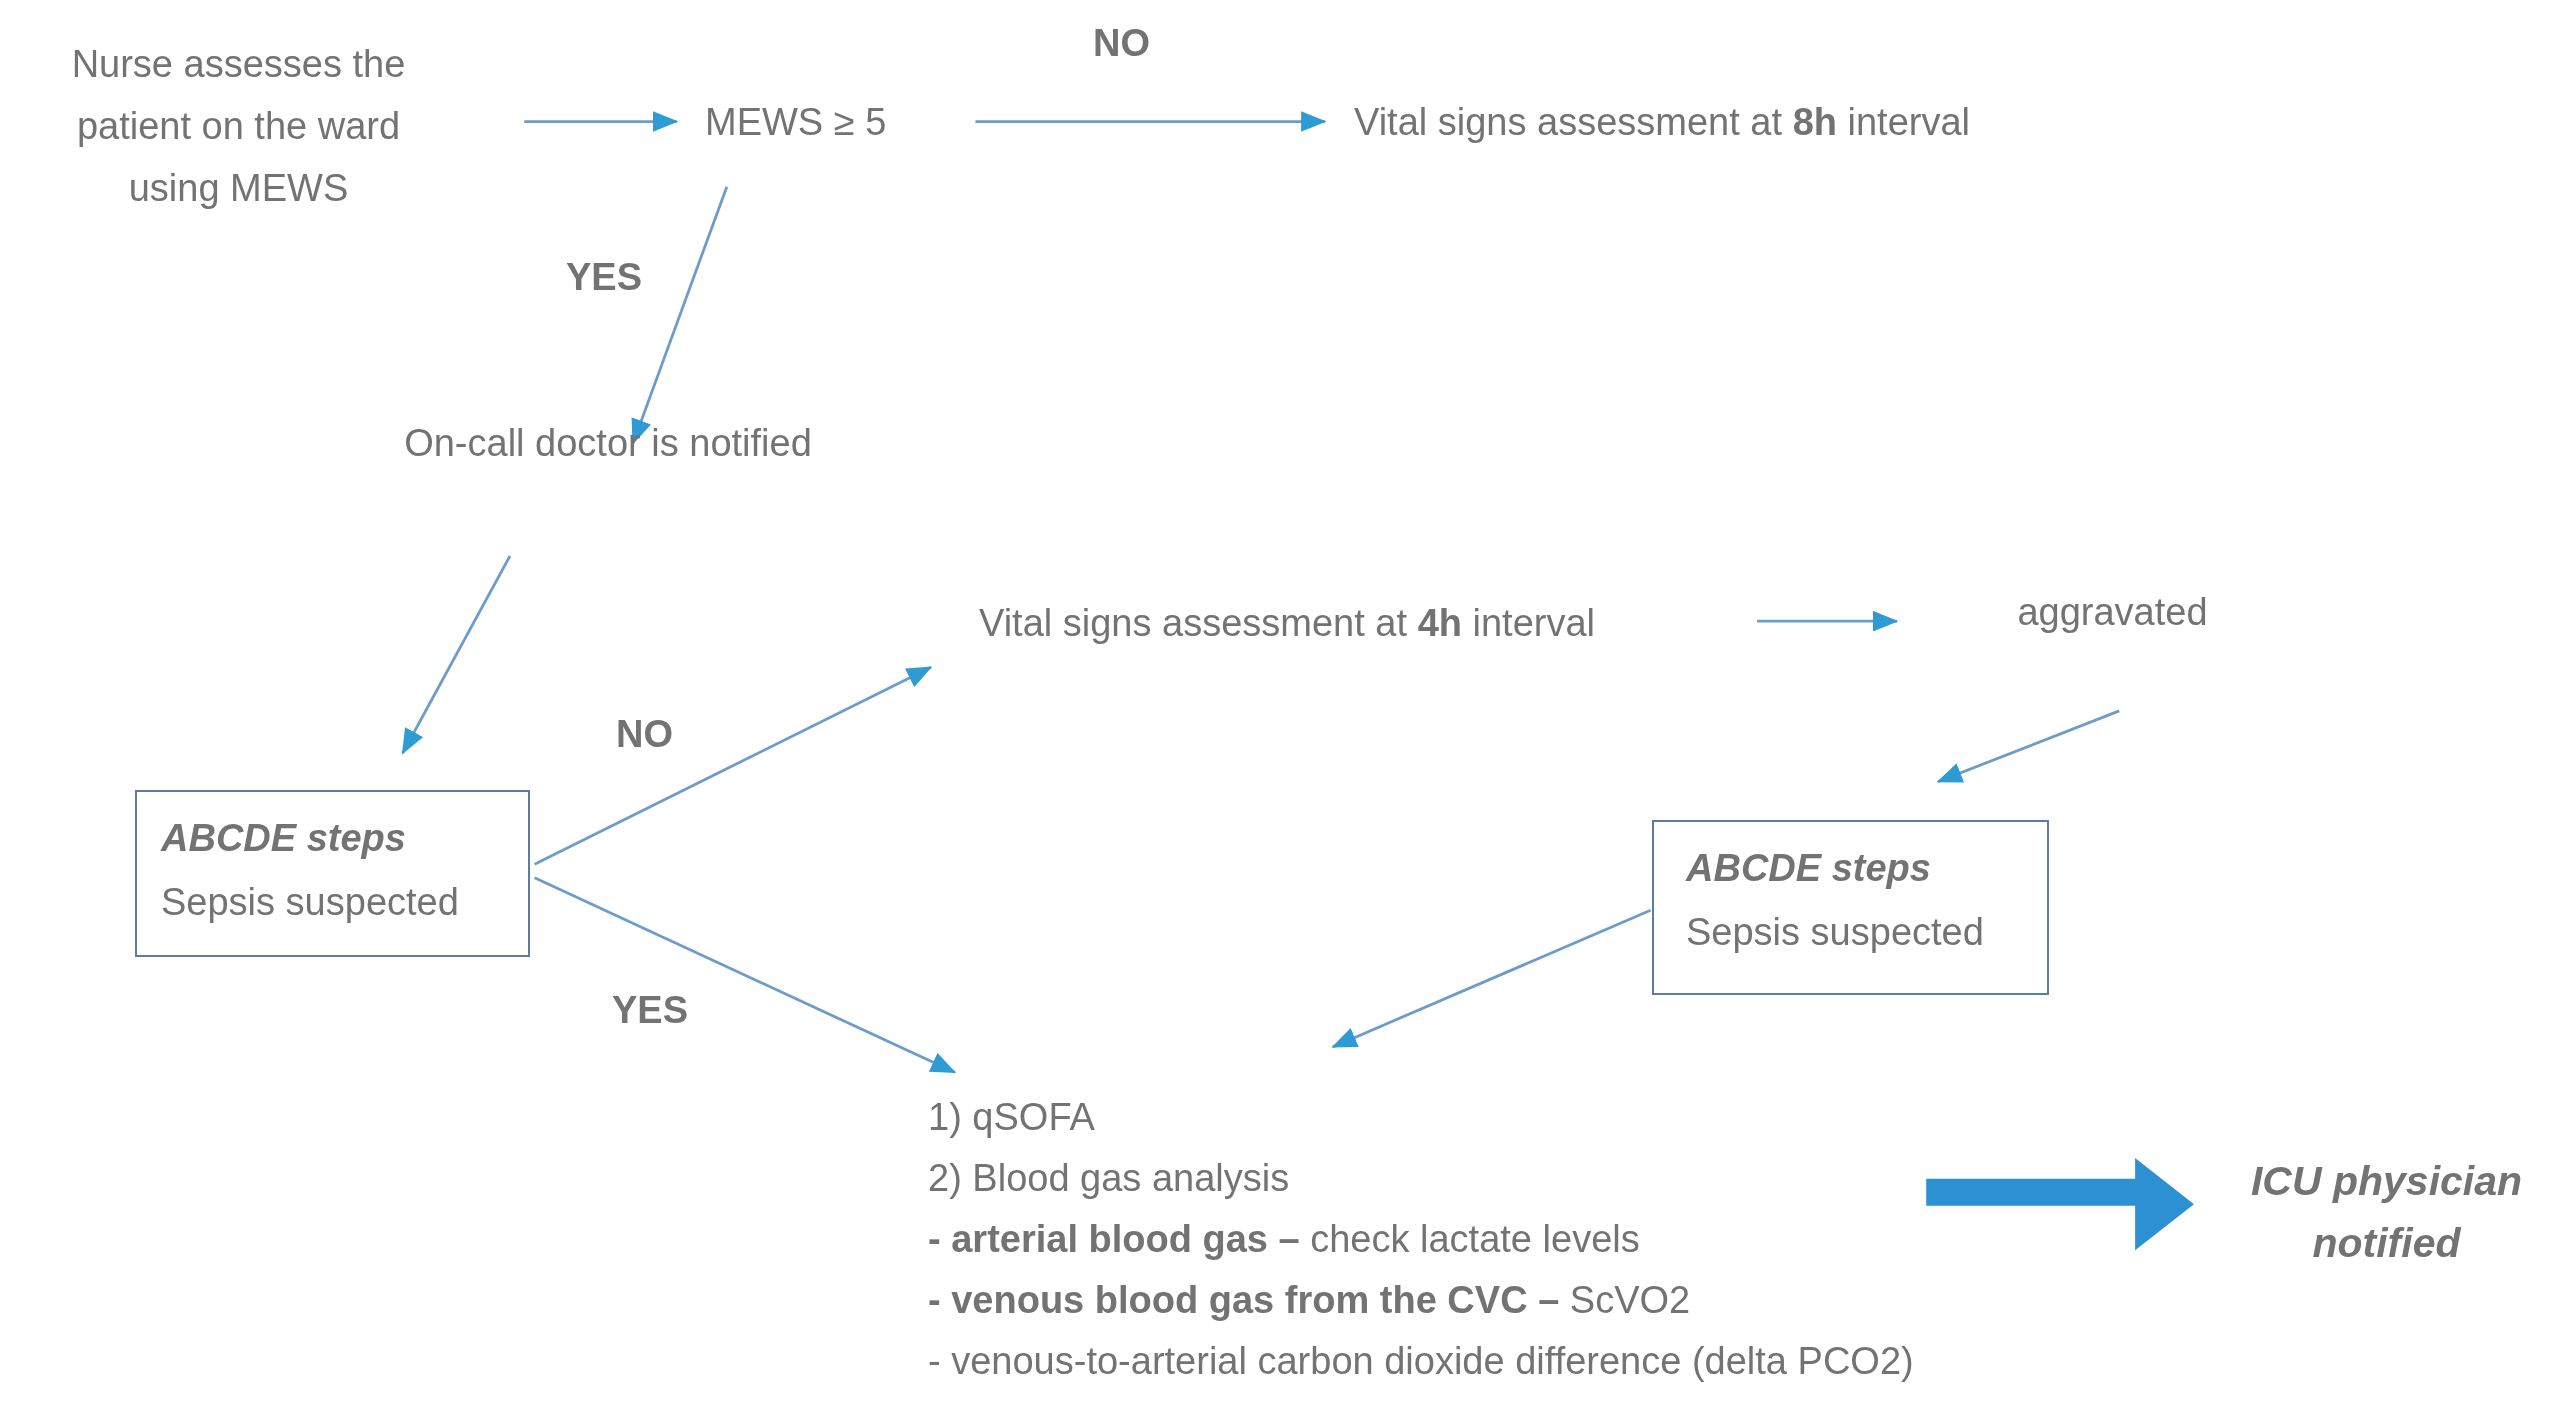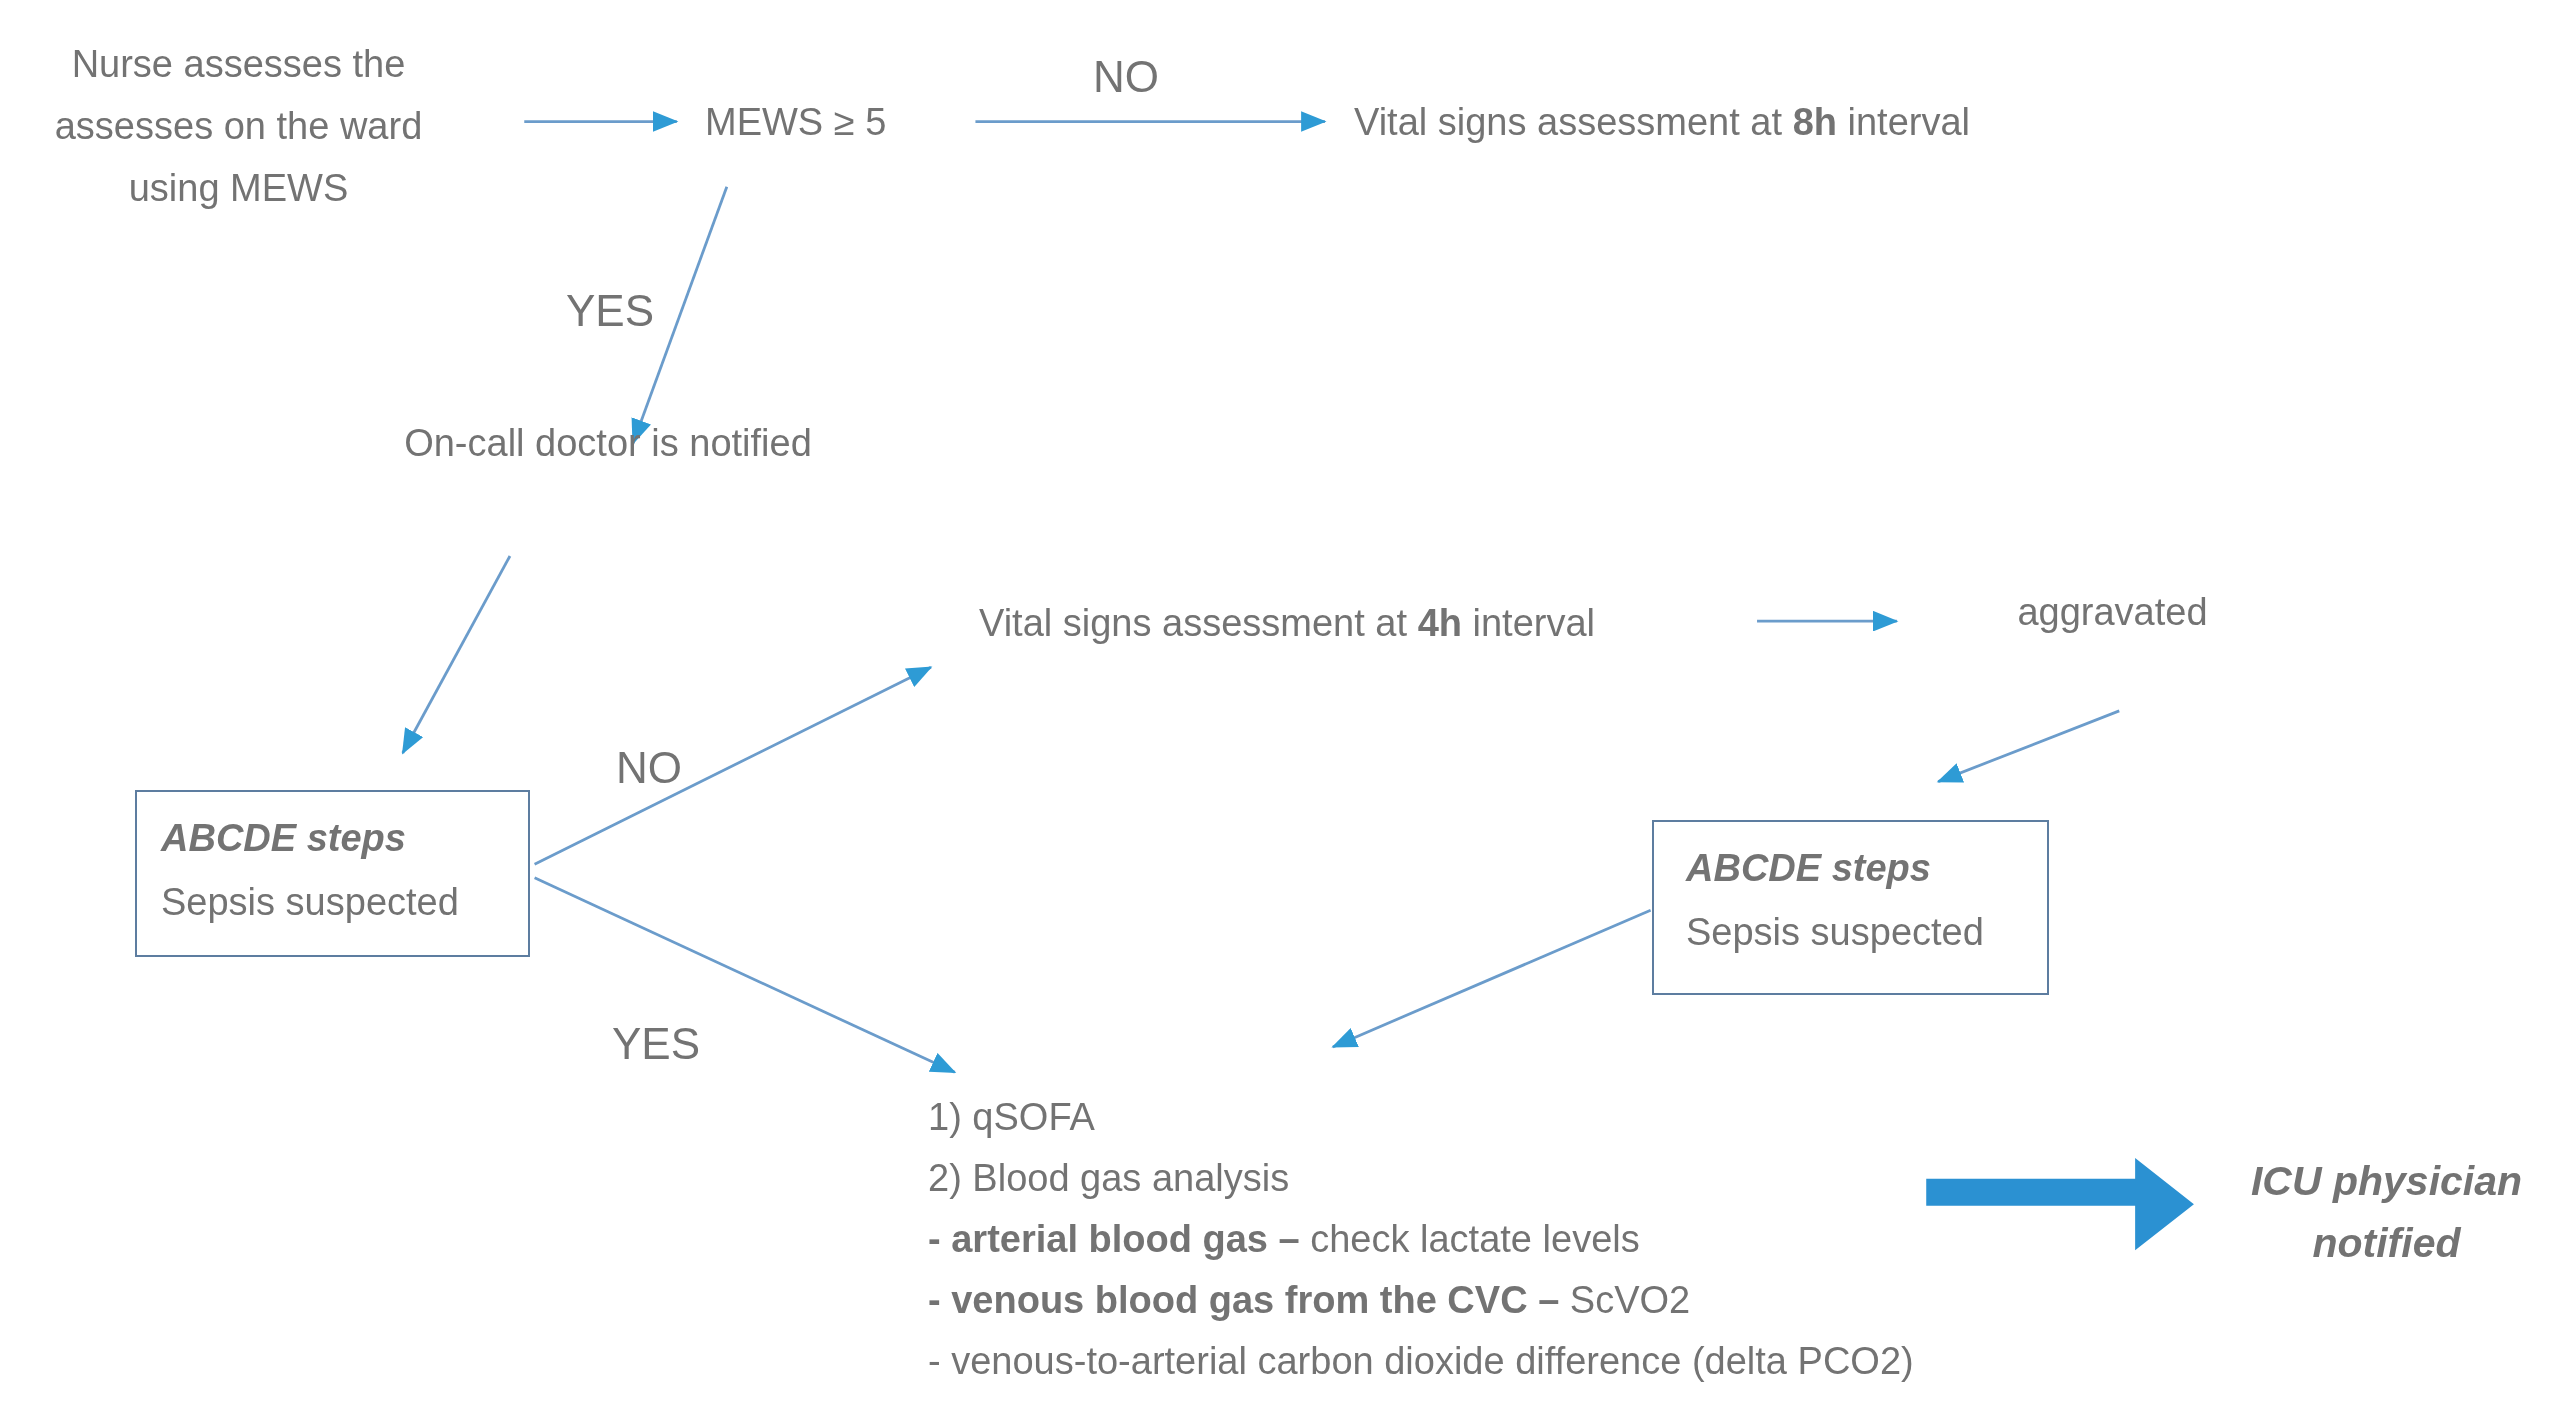--- a/index.html
+++ b/index.html
@@ -7,21 +7,21 @@
     position:relative;
     width:2576px;height:1425px;
     background:#ffffff;
     font-family:"Liberation Sans", sans-serif;
     color:#737373;
     overflow:hidden;
   }
   .layer{position:absolute;left:0;top:0;width:100%;height:100%;}
   .node{position:absolute;font-size:38px;line-height:62px;white-space:nowrap;text-align:center;}
   .center{text-align:center;}
-  .branch-label{position:absolute;font-size:44px;font-weight:normal;white-space:nowrap;margin-top:30px;}
+  .branch-label{position:absolute;font-size:38px;font-weight:bold;white-space:nowrap;}
   .abcde-box{
     position:absolute;
     border:2.4px solid #5d7da0;
     background:#ffffff;
     padding:14.3px 0 0 24px;
     box-sizing:border-box;
   }
   .abcde-box .box-title{font-size:38px;font-weight:bold;font-style:italic;line-height:64px;white-space:nowrap;}
   .abcde-box .box-subtitle{font-size:38px;line-height:64px;white-space:nowrap;}
   .checklist{position:absolute;font-size:38px;line-height:61px;white-space:nowrap;}
@@ -51,21 +51,21 @@
       <line x1="673" y1="1105" x2="1202" y2="1350" marker-end="url(#ah)"></line>
       <line x1="2212" y1="782" x2="2388" y2="782" marker-end="url(#ah)"></line>
       <line x1="2668" y1="895" x2="2440" y2="984" marker-end="url(#ah)"></line>
       <line x1="2078" y1="1146" x2="1678" y2="1318" marker-end="url(#ah)"></line>
     </g>
     <polygon fill="#2b91d2" points="2425,1484 2688,1484 2688,1458 2762,1516 2688,1574 2688,1518 2425,1518"></polygon>
   </svg>
 
   <div class="node center" style="left:16px;top:33px;width:445px;">
     <div>Nurse assesses the</div>
-    <div>assesses on the ward</div>
+    <div>patient on the ward</div>
     <div>using MEWS</div>
   </div>
 
   <div class="node" style="left:705px;top:91px;">MEWS ≥ 5</div>
 
   <div class="branch-label" style="left:1093px;top:22px;">NO</div>
 
   <div class="node" style="left:1354px;top:91px;">
     <span>Vital signs assessment at </span><strong>8h</strong><span> interval</span>
   </div>

